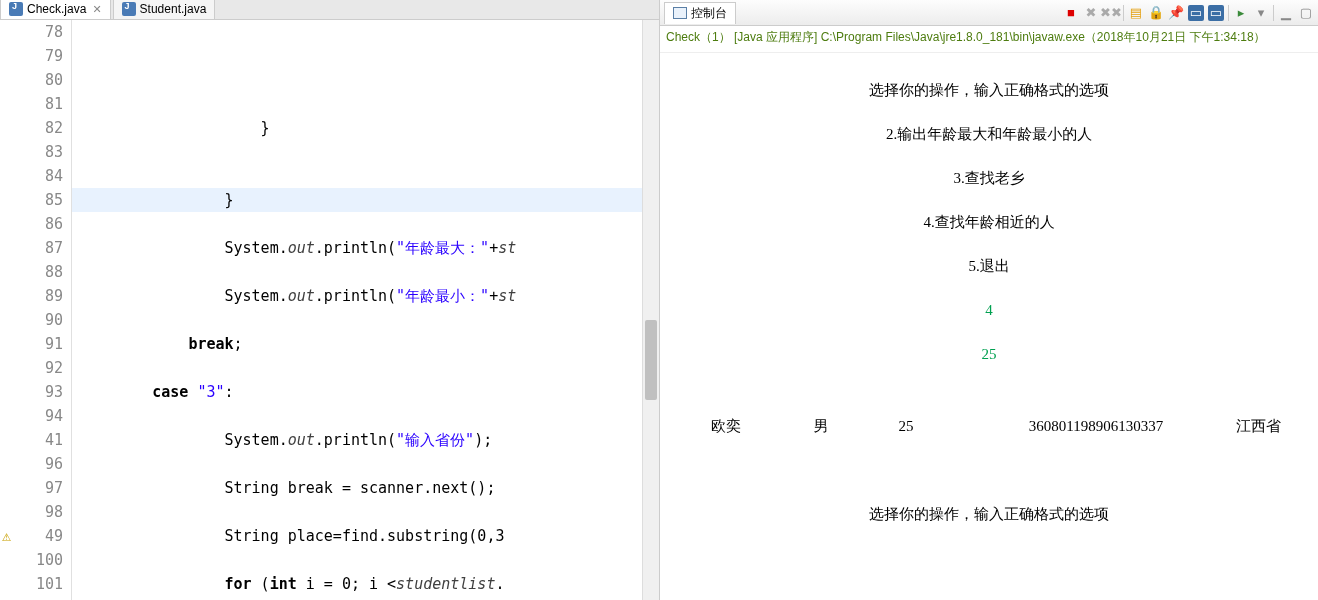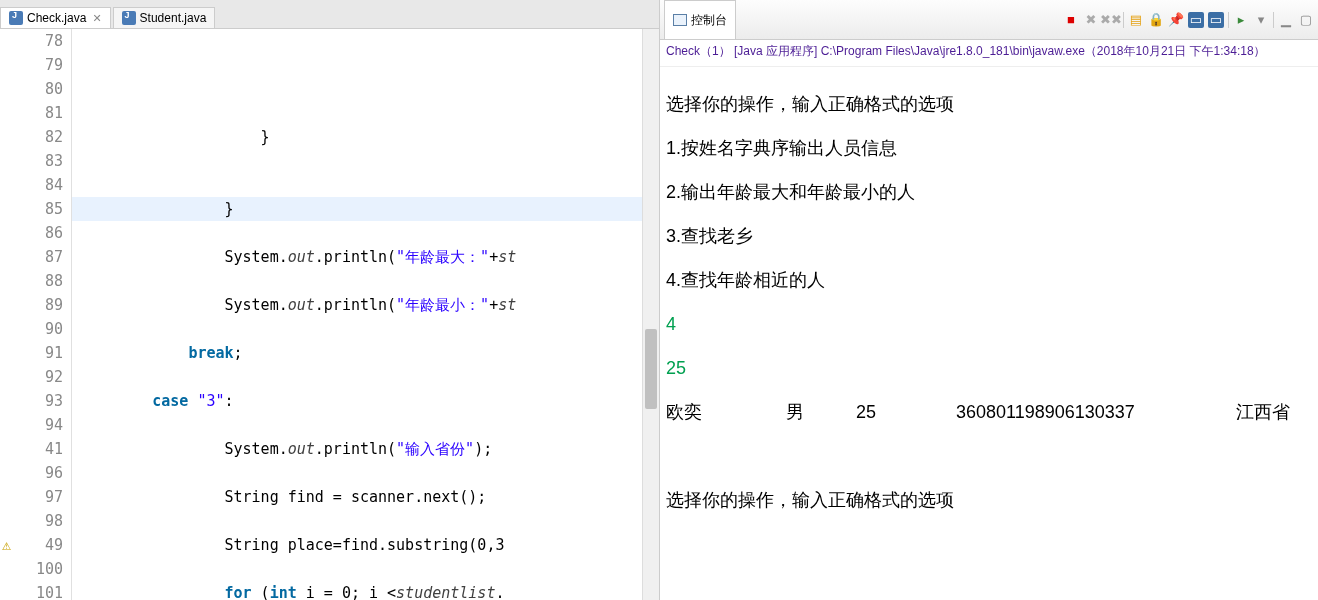--- a/index.html
+++ b/index.html
@@ -15,21 +15,21 @@
 .editor-pane {
   width: 660px;
   display: flex;
   flex-direction: column;
   border-right: 1px solid #ccc;
 }
 .tab-bar {
   display: flex;
   background: #e8e8e8;
   border-bottom: 1px solid #ccc;
-  height: 29px;
+  height: 20px;
   align-items: flex-end;
 }
 .tab {
   display: flex;
   align-items: center;
   padding: 3px 8px;
   background: #f5f5f5;
   border: 1px solid #ccc;
   border-bottom: none;
   margin-right: 2px;
@@ -92,21 +92,21 @@
   position: relative;
 }
 .code .hl-line {
   position: absolute;
   left: 0; right: 0;
   height: 24px;
   background: #e8f2fe;
   z-index: 0;
 }
 .code-lines { position: relative; z-index: 1; }
-.kw { color: #0369a1; font-weight: bold; }
+.kw { color: #000000; font-weight: bold; }
 .fld { color: #404040; font-style: italic; }
 .str { color: #2a00ff; }
 .scrollbar-v {
   width: 17px;
   background: #f0f0f0;
   border-left: 1px solid #ddd;
   position: relative;
 }
 .scrollbar-v .thumb {
   position: absolute;
@@ -116,23 +116,24 @@
   border-radius: 2px;
 }
 .console-pane {
   flex: 1;
   display: flex;
   flex-direction: column;
   background: #fff;
 }
 .console-header {
   display: flex;
+  align-items: center;
   background: linear-gradient(#fdfdfd,#ececec);
   border-bottom: 1px solid #ccc;
-  height: 40px;
+  height: 26px;
   padding: 0 4px;
 }
 .console-tab {
   display: flex;
   align-items: center;
   background: #fff;
   border: 1px solid #ccc;
   border-bottom: none;
   padding: 2px 8px;
   font-size: 12px;
@@ -164,35 +165,36 @@
 .ic-sep { width:1px !important; height:16px; background:#ccc; }
 .ic-clear { color:#e4a010; }
 .ic-lock { color:#c07000; }
 .ic-pin { color:#3b6ea5; }
 .ic-disp { background:#3b6ea5; color:#fff; font-size:9px; border-radius:2px; }
 .ic-open { color:#3a8a3a; }
 .ic-new { color:#888; }
 .ic-min { color:#888; }
 .console-info {
   font-size: 12px;
-  color: #4c1d95;
+  color: #4d7c0f;
   padding: 3px 6px 6px 6px;
   border-bottom: 1px solid #eee;
 }
 .console-output {
   flex:1;
-  font-family: Liberation Sans, sans-serif;
-  font-size: 18px;
+  font-family: Liberation Serif, serif;
+  font-size: 15px;
   line-height: 22px;
   padding: 4px 6px;
   white-space: pre;
   overflow: hidden;
+  text-align: center;
 }
 .inp { color: #00a050; }
-.tabrow { display: flex; }
+.tabrow { display: flex; margin-top: 28px; }
 .tabrow span { display: inline-block; }
 </style>
 </head>
 <body>
 
 <div class="editor-pane">
   <div class="tab-bar">
     <div class="tab active">
       <span class="j-icon"></span>
       <span>Check.java</span>
@@ -236,21 +238,21 @@
       <div class="hl-line" style="top:168px"></div>
       <div class="code-lines">
 <div><span>                    }</span></div>
 <div><span></span></div>
 <div><span>                }</span></div>
 <div><span>                System.</span><span class="fld">out</span><span>.println(</span><span class="str">"年龄最大："</span><span>+</span><span class="fld">st</span></div>
 <div><span>                System.</span><span class="fld">out</span><span>.println(</span><span class="str">"年龄最小："</span><span>+</span><span class="fld">st</span></div>
 <div><span>            </span><span class="kw">break</span><span>;</span></div>
 <div><span>        </span><span class="kw">case</span><span> </span><span class="str">"3"</span><span>:</span></div>
 <div><span>                System.</span><span class="fld">out</span><span>.println(</span><span class="str">"输入省份"</span><span>);</span></div>
-<div><span>                String find = scanner.next();</span></div>
+<div><span>                String break = scanner.next();</span></div>
 <div><span>                String place=find.substring(0,3</span></div>
 <div><span>                </span><span class="kw">for</span><span> (</span><span class="kw">int</span><span> i = 0; i &lt;</span><span class="fld">studentlist</span><span>.</span></div>
 
 
 
 
 
 <div><span></span></div>
 
 
@@ -288,24 +290,24 @@
       <span class="ic-open">▸</span>
       <span class="ic-new">▾</span>
       <span class="ic-sep"></span>
       <span class="ic-min">▁</span>
       <span class="ic-min">▢</span>
     </div>
   </div>
   <div class="console-info">Check（1） [Java 应用程序] C:\Program Files\Java\jre1.8.0_181\bin\javaw.exe（2018年10月21日 下午1:34:18）</div>
   <div class="console-output">
 <div>选择你的操作，输入正确格式的选项</div>
-<div>1.按姓名字典序输出人员信息</div>
 <div>2.输出年龄最大和年龄最小的人</div>
 <div>3.查找老乡</div>
 <div>4.查找年龄相近的人</div>
+<div>5.退出</div>
 <div class="inp">4</div>
 <div class="inp">25</div>
 <div class="tabrow"><span style="width:120px">欧奕</span><span style="width:70px">男</span><span style="width:100px">25</span><span style="width:280px">360801198906130337</span><span>江西省</span></div>
 <div>&nbsp;</div>
 <div>选择你的操作，输入正确格式的选项</div>
 
 
 
 
 

